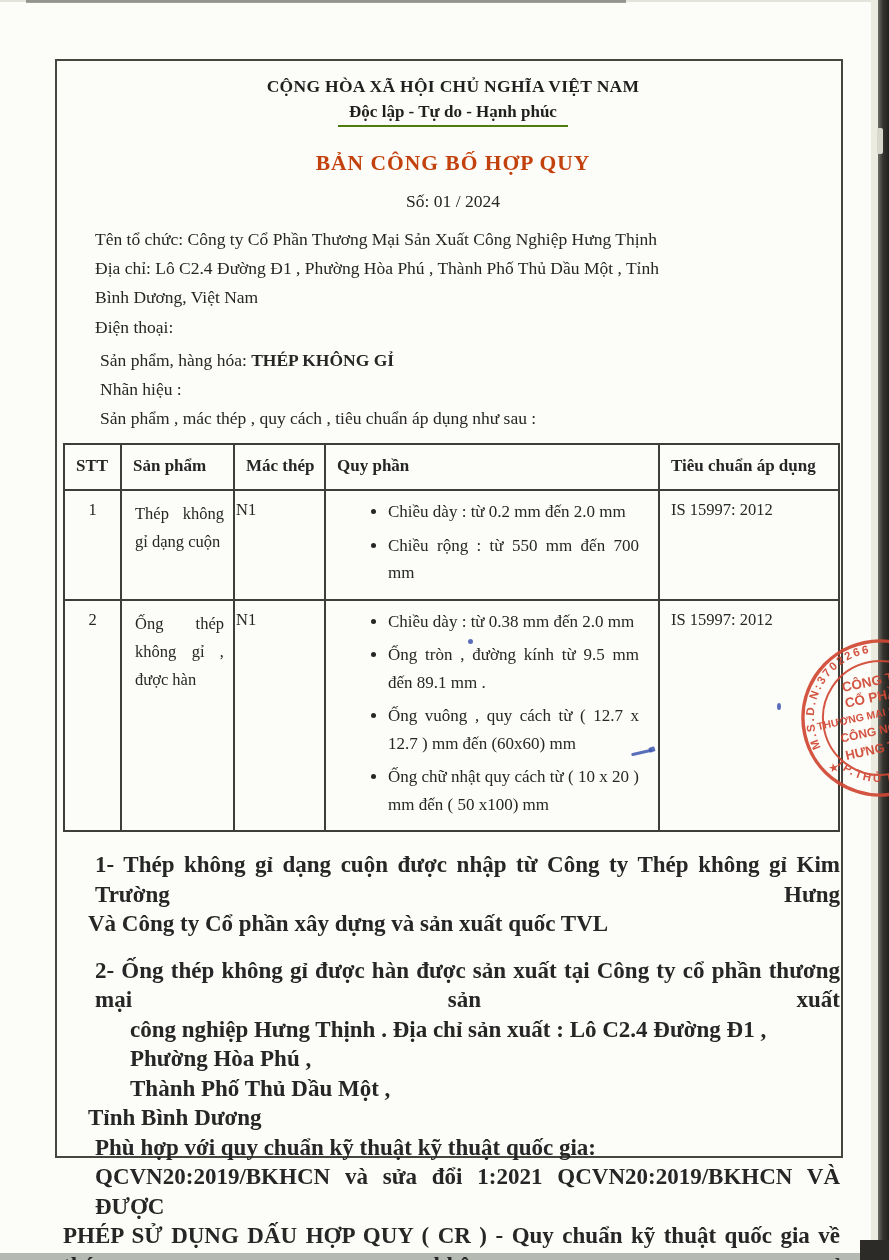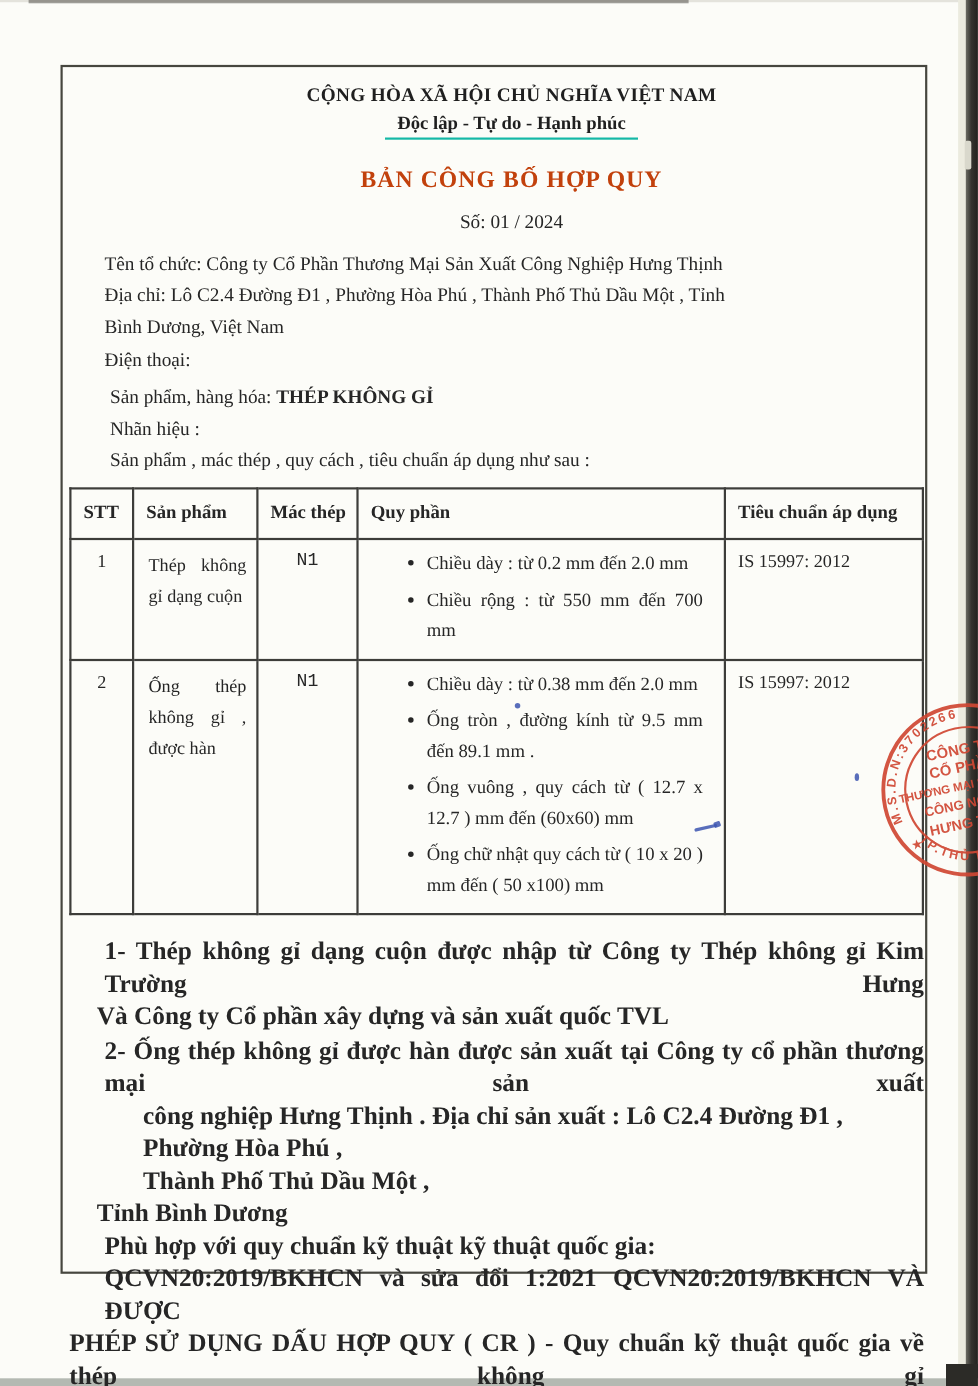--- a/index.html
+++ b/index.html
@@ -17,24 +17,24 @@
     background:linear-gradient(90deg,#6e6d65,#35342f 45%,#23221e);}
   .scan-right-notch{position:absolute;left:877px;top:128px;width:6px;height:26px;background:#d9d8cc;border-radius:2px;}
   .scan-bottom{position:absolute;left:0;top:1253px;width:889px;height:7px;background:#b4b9b2;}
   .scan-bottom-corner{position:absolute;left:860px;top:1240px;width:29px;height:20px;background:#2c2b27;}
 
   
   .frame{
     position:absolute;left:55px;top:59px;width:788px;height:1099px;
     border:2px solid #46463f;box-sizing:border-box;background:transparent;
   }
-  .centered{position:absolute;left:16px;width:100%;text-align:center;}
+  .centered{position:absolute;left:4px;width:100%;text-align:center;}
   .national-title{top:15px;font-size:17.5px;font-weight:bold;letter-spacing:.3px;color:#1f1f1f;}
   .motto{top:41px;font-size:17px;font-weight:bold;color:#1f1f1f;}
-  .motto span{display:inline-block;border-bottom:2px solid #14b8a6;padding:0 11px 3px;}
+  .motto span{display:inline-block;border-bottom:2px solid #4d7c0f;padding:0 11px 3px;}
   .doc-title{top:90px;font-size:21.5px;font-weight:bold;letter-spacing:1px;color:#c2410c;}
   .doc-number{top:130px;font-size:17.5px;}
 
   
   .info{position:absolute;left:38px;top:164px;width:716px;font-size:17.5px;line-height:29.2px;}
   .info .ind5{padding-left:5px;}
   .info .gap{margin-top:4px;}
   .b{font-weight:bold;}
 
   
@@ -44,36 +44,36 @@
   }
   table.spec th,table.spec td{border:2px solid #3d3d3a;}
   table.spec th{
     font-weight:bold;text-align:left;font-size:17px;
     padding:11px 6px 13px 11px;vertical-align:middle;
   }
   th.h-stt{text-align:center;padding-left:2px;}
   tbody td{vertical-align:top;}
   td.c-stt{text-align:center;padding-top:9px;font-size:16.5px;}
   td.c-prod{padding:9px 9px 0 13px;text-align:justify;line-height:28px;}
-  td.c-grade{text-align:center;padding-top:9px;font-family:Liberation Mono, monospace;}
+  td.c-grade{text-align:left;padding-top:9px;}
   td.c-specs{padding:0 9px 6px 0;}
   td.c-specs ul{margin:7px 0 0;padding-left:62px;}
   td.c-specs li{
     margin-bottom:6px;line-height:27.5px;text-align:justify;
     padding-right:10px;font-size:17px;font-family:Liberation Serif, serif;
   }
   td.c-std{padding:9px 6px 0 11px;}
 
   
   .notes{position:absolute;left:6px;top:789px;width:777px;font-size:23px;line-height:29.5px;font-weight:bold;}
   .notes .i32{padding-left:32px;}
   .notes .i25{padding-left:25px;}
   .notes .i67{padding-left:67px;}
   .notes .j{text-align:justify;text-align-last:justify;}
-  .notes .gap2{margin-top:2px;}
+  .notes .gap2{margin-top:17px;}
 
   
   .stamp{position:absolute;left:780px;top:618px;opacity:.92;}
   .stamp text{font-family:"Liberation Sans","DejaVu Sans",sans-serif;}
 
   
   .pen{position:absolute;background:#3c55b0;opacity:.85;}
   .pen-dot1{left:468px;top:639px;width:5px;height:5px;border-radius:50%;}
   .pen-dash{left:631px;top:751px;width:21px;height:2.5px;border-radius:2px;transform:rotate(-13deg);}
   .pen-dash-head{left:649px;top:747px;width:6px;height:5px;border-radius:1px;transform:rotate(-20deg);}

